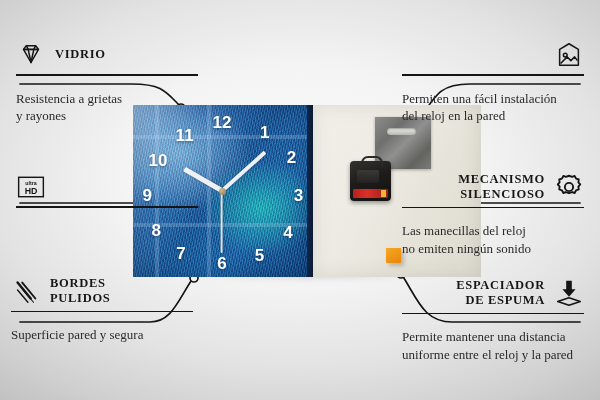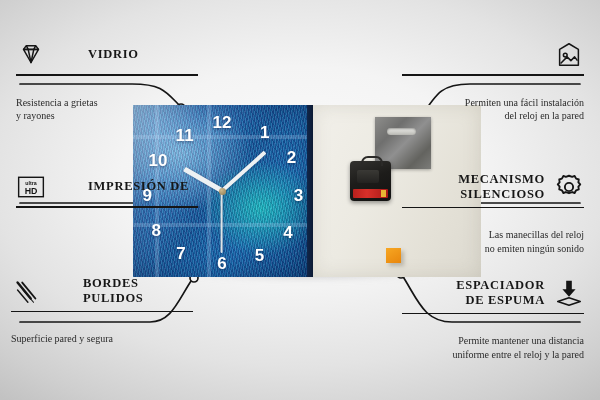--- a/index.html
+++ b/index.html
@@ -97,30 +97,29 @@
   }
 
   
   .feature{position:absolute;width:182px;}
   .feat-head{display:flex;align-items:center;gap:9px;padding-bottom:4px;}
   .feature.right .feat-head{justify-content:flex-end;}
   .feat-title{
     font-family:"Liberation Serif", serif;font-weight:700;
     font-size:12.5px;line-height:1.22;letter-spacing:.7px;color:#171717;
     text-transform:uppercase;
-    margin-left:33px;
   }
   .feature.left .feat-title{text-align:left;}
   .feature.right .feat-title{text-align:right;}
   .rule{height:1.6px;background:#151515;width:100%;}
   .feat-desc{
-    margin-top:20px;font-family:"Liberation Serif", serif;
-    font-size:10px;line-height:1.36;color:#2a2a2a;
-  }
-  .feature.right .feat-desc{text-align:right;}
+    margin-top:14px;font-family:"Liberation Serif", serif;
+    font-size:13px;line-height:1.36;color:#2a2a2a;
+  }
+  .feature.right .feat-desc{text-align:left;}
   .icon{flex:0 0 auto;width:30px;height:30px;display:block;}
 
   
   #feat-vidrio      {left:16px; top:40px;}
   #feat-impresion   {left:16px; top:172px;}
   #feat-bordes      {left:11px; top:276px;}
   #feat-manejas     {left:402px;top:40px;}
   #feat-mecanismo   {left:402px;top:172px;}
   #feat-espaciador  {left:402px;top:278px;}
 </style>
@@ -211,21 +210,20 @@
   </div>
 
   <div class="feature left" id="feat-impresion">
     <div class="feat-head">
       <svg class="icon" viewBox="0 0 34 30">
         <rect x="3" y="4" width="28" height="22" fill="none" stroke="#151515" stroke-width="1.6"></rect>
         <text x="17" y="13" font-family="Liberation Sans, sans-serif" font-size="6" font-weight="700" text-anchor="middle" fill="#151515">ultra</text>
         <text x="17" y="23" font-family="Liberation Sans, sans-serif" font-size="10" font-weight="700" text-anchor="middle" fill="#151515">HD</text>
       </svg>
       <div class="feat-title">
-        <div>IMPRESIÓN DE</div>
       </div>
     </div>
     <div class="rule"></div>
   </div>
 
   <div class="feature left" id="feat-bordes">
     <div class="feat-head">
       <svg class="icon" viewBox="0 0 32 32">
         <g stroke="#151515" stroke-linecap="round">
           <path d="M7,7 L21,24" stroke-width="2.6"></path>

